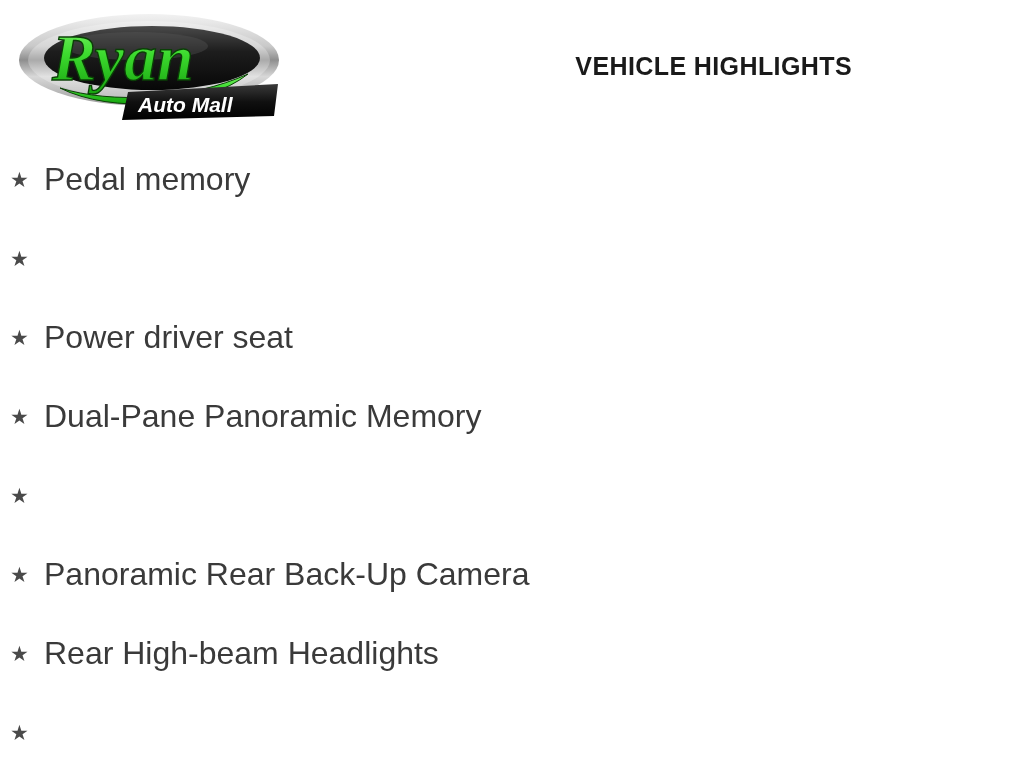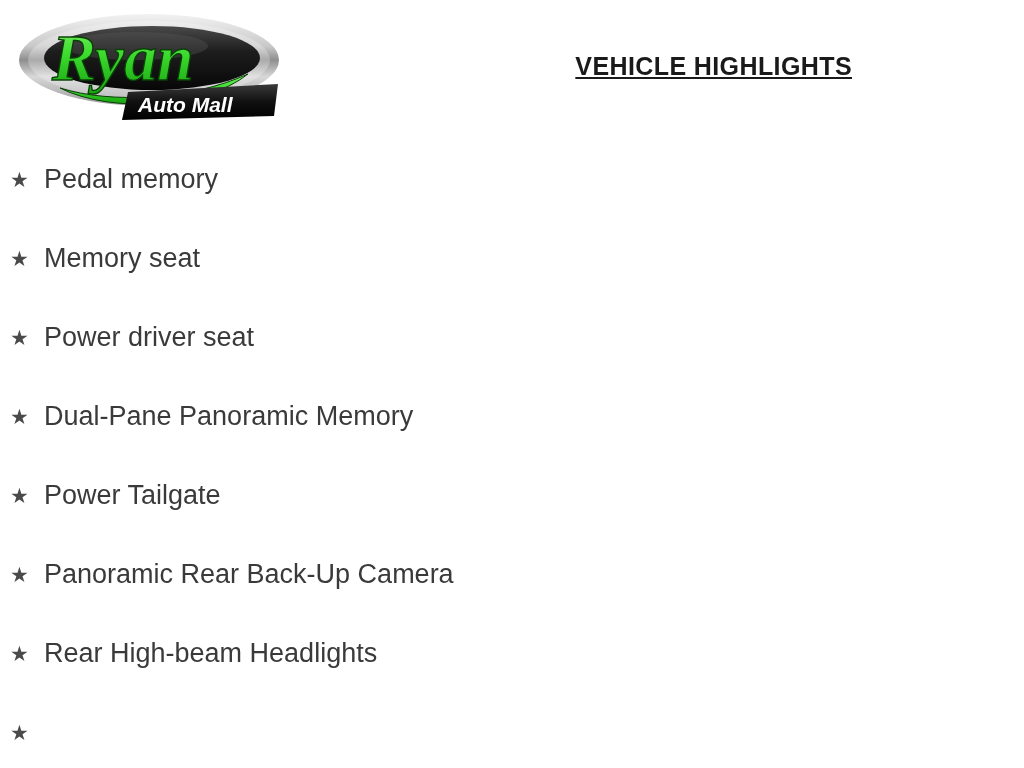--- a/index.html
+++ b/index.html
@@ -38,21 +38,20 @@
 
   .doc-title {
     position: absolute;
     right: 36px;
     top: 52px;
     font-size: 25px;
     font-weight: bold;
     letter-spacing: 0.4px;
     color: #1a1a1a;
     white-space: nowrap;
-    text-decoration: underline;
   }
 
   
   .highlights {
     position: absolute;
     left: 0;
     top: 140px;
     width: 1024px;
   }
 
@@ -67,21 +66,21 @@
     flex: 0 0 auto;
     width: 34px;
     font-size: 21px;
     line-height: 1;
     color: #4a4a4a;
     text-align: left;
   }
 
   .hl-label {
     flex: 1 1 auto;
-    font-size: 27px;
+    font-size: 32px;
     color: #3a3a3a;
     line-height: 1.1;
     white-space: nowrap;
   }
 </style>
 </head>
 <body>
 
 <div class="page">
 
@@ -134,36 +133,34 @@
 
   <div class="highlights">
 
     <div class="hl-row">
       <span class="hl-star">★</span>
       <span class="hl-label">Pedal memory</span>
     </div>
 
     <div class="hl-row">
       <span class="hl-star">★</span>
-      <span class="hl-label">Memory seat</span>
     </div>
 
     <div class="hl-row">
       <span class="hl-star">★</span>
       <span class="hl-label">Power driver seat</span>
     </div>
 
     <div class="hl-row">
       <span class="hl-star">★</span>
       <span class="hl-label">Dual-Pane Panoramic Memory</span>
     </div>
 
     <div class="hl-row">
       <span class="hl-star">★</span>
-      <span class="hl-label">Power Tailgate</span>
     </div>
 
     <div class="hl-row">
       <span class="hl-star">★</span>
       <span class="hl-label">Panoramic Rear Back-Up Camera</span>
     </div>
 
     <div class="hl-row">
       <span class="hl-star">★</span>
       <span class="hl-label">Rear High-beam Headlights</span>

